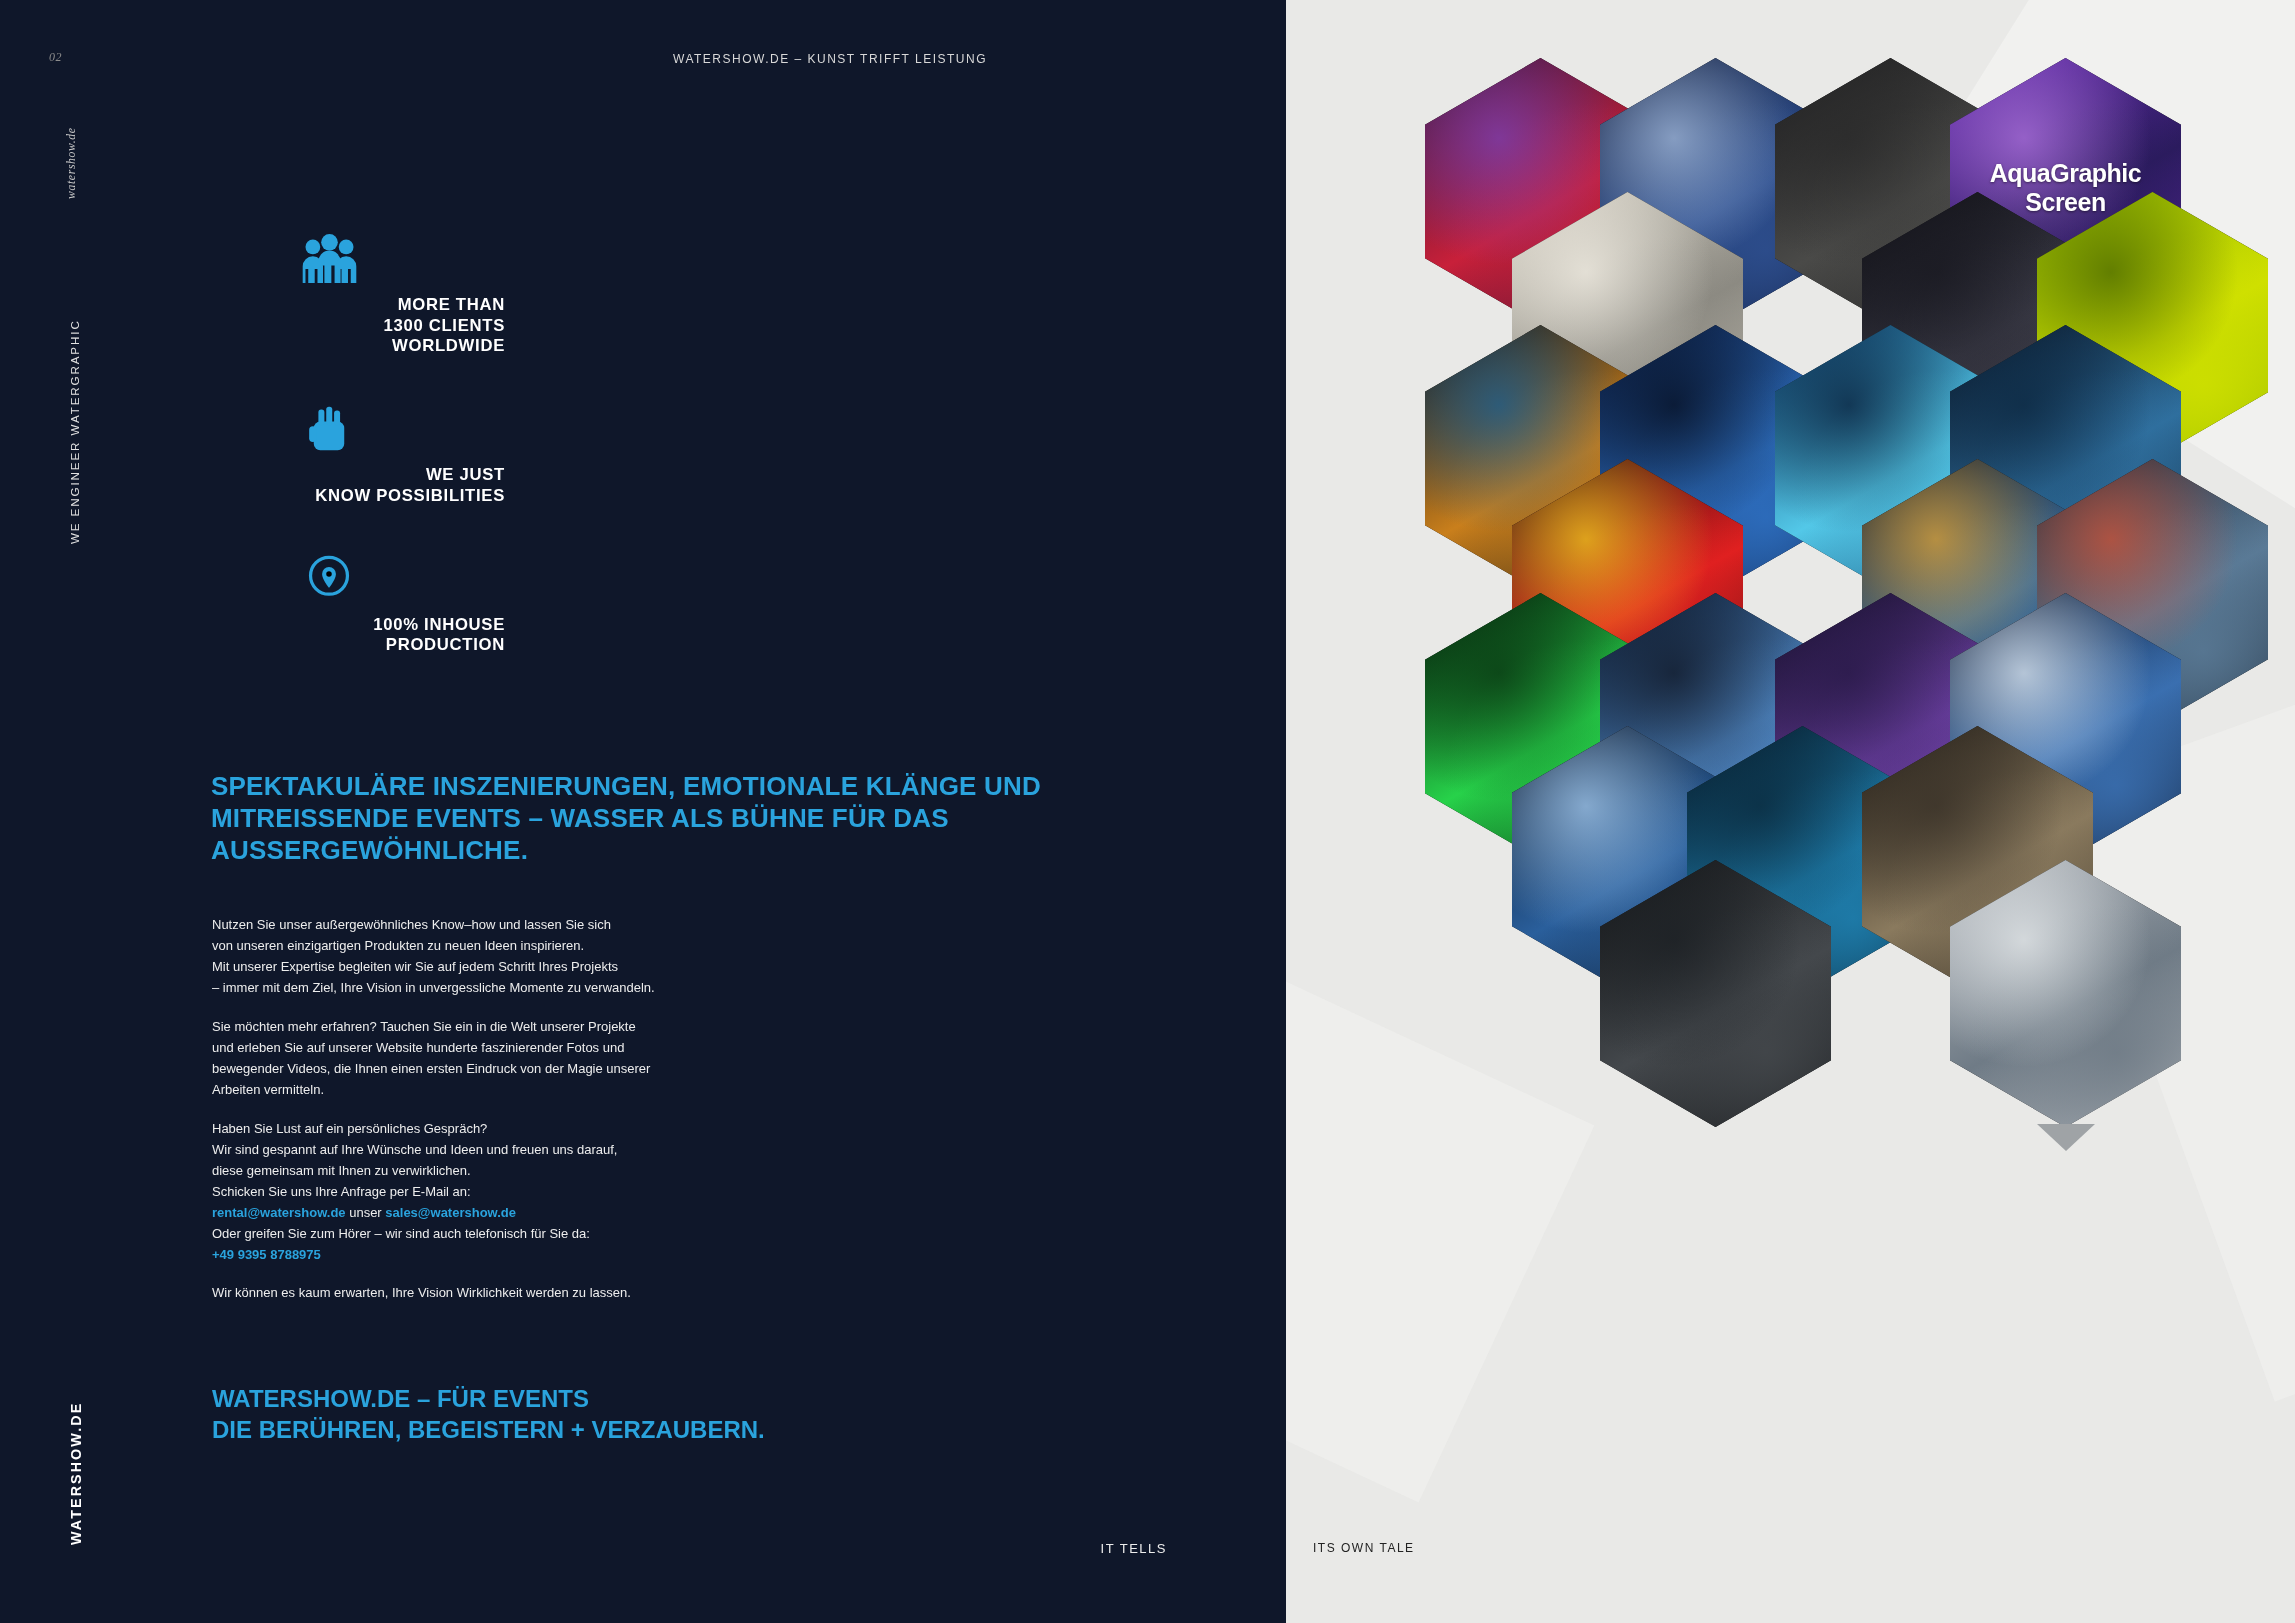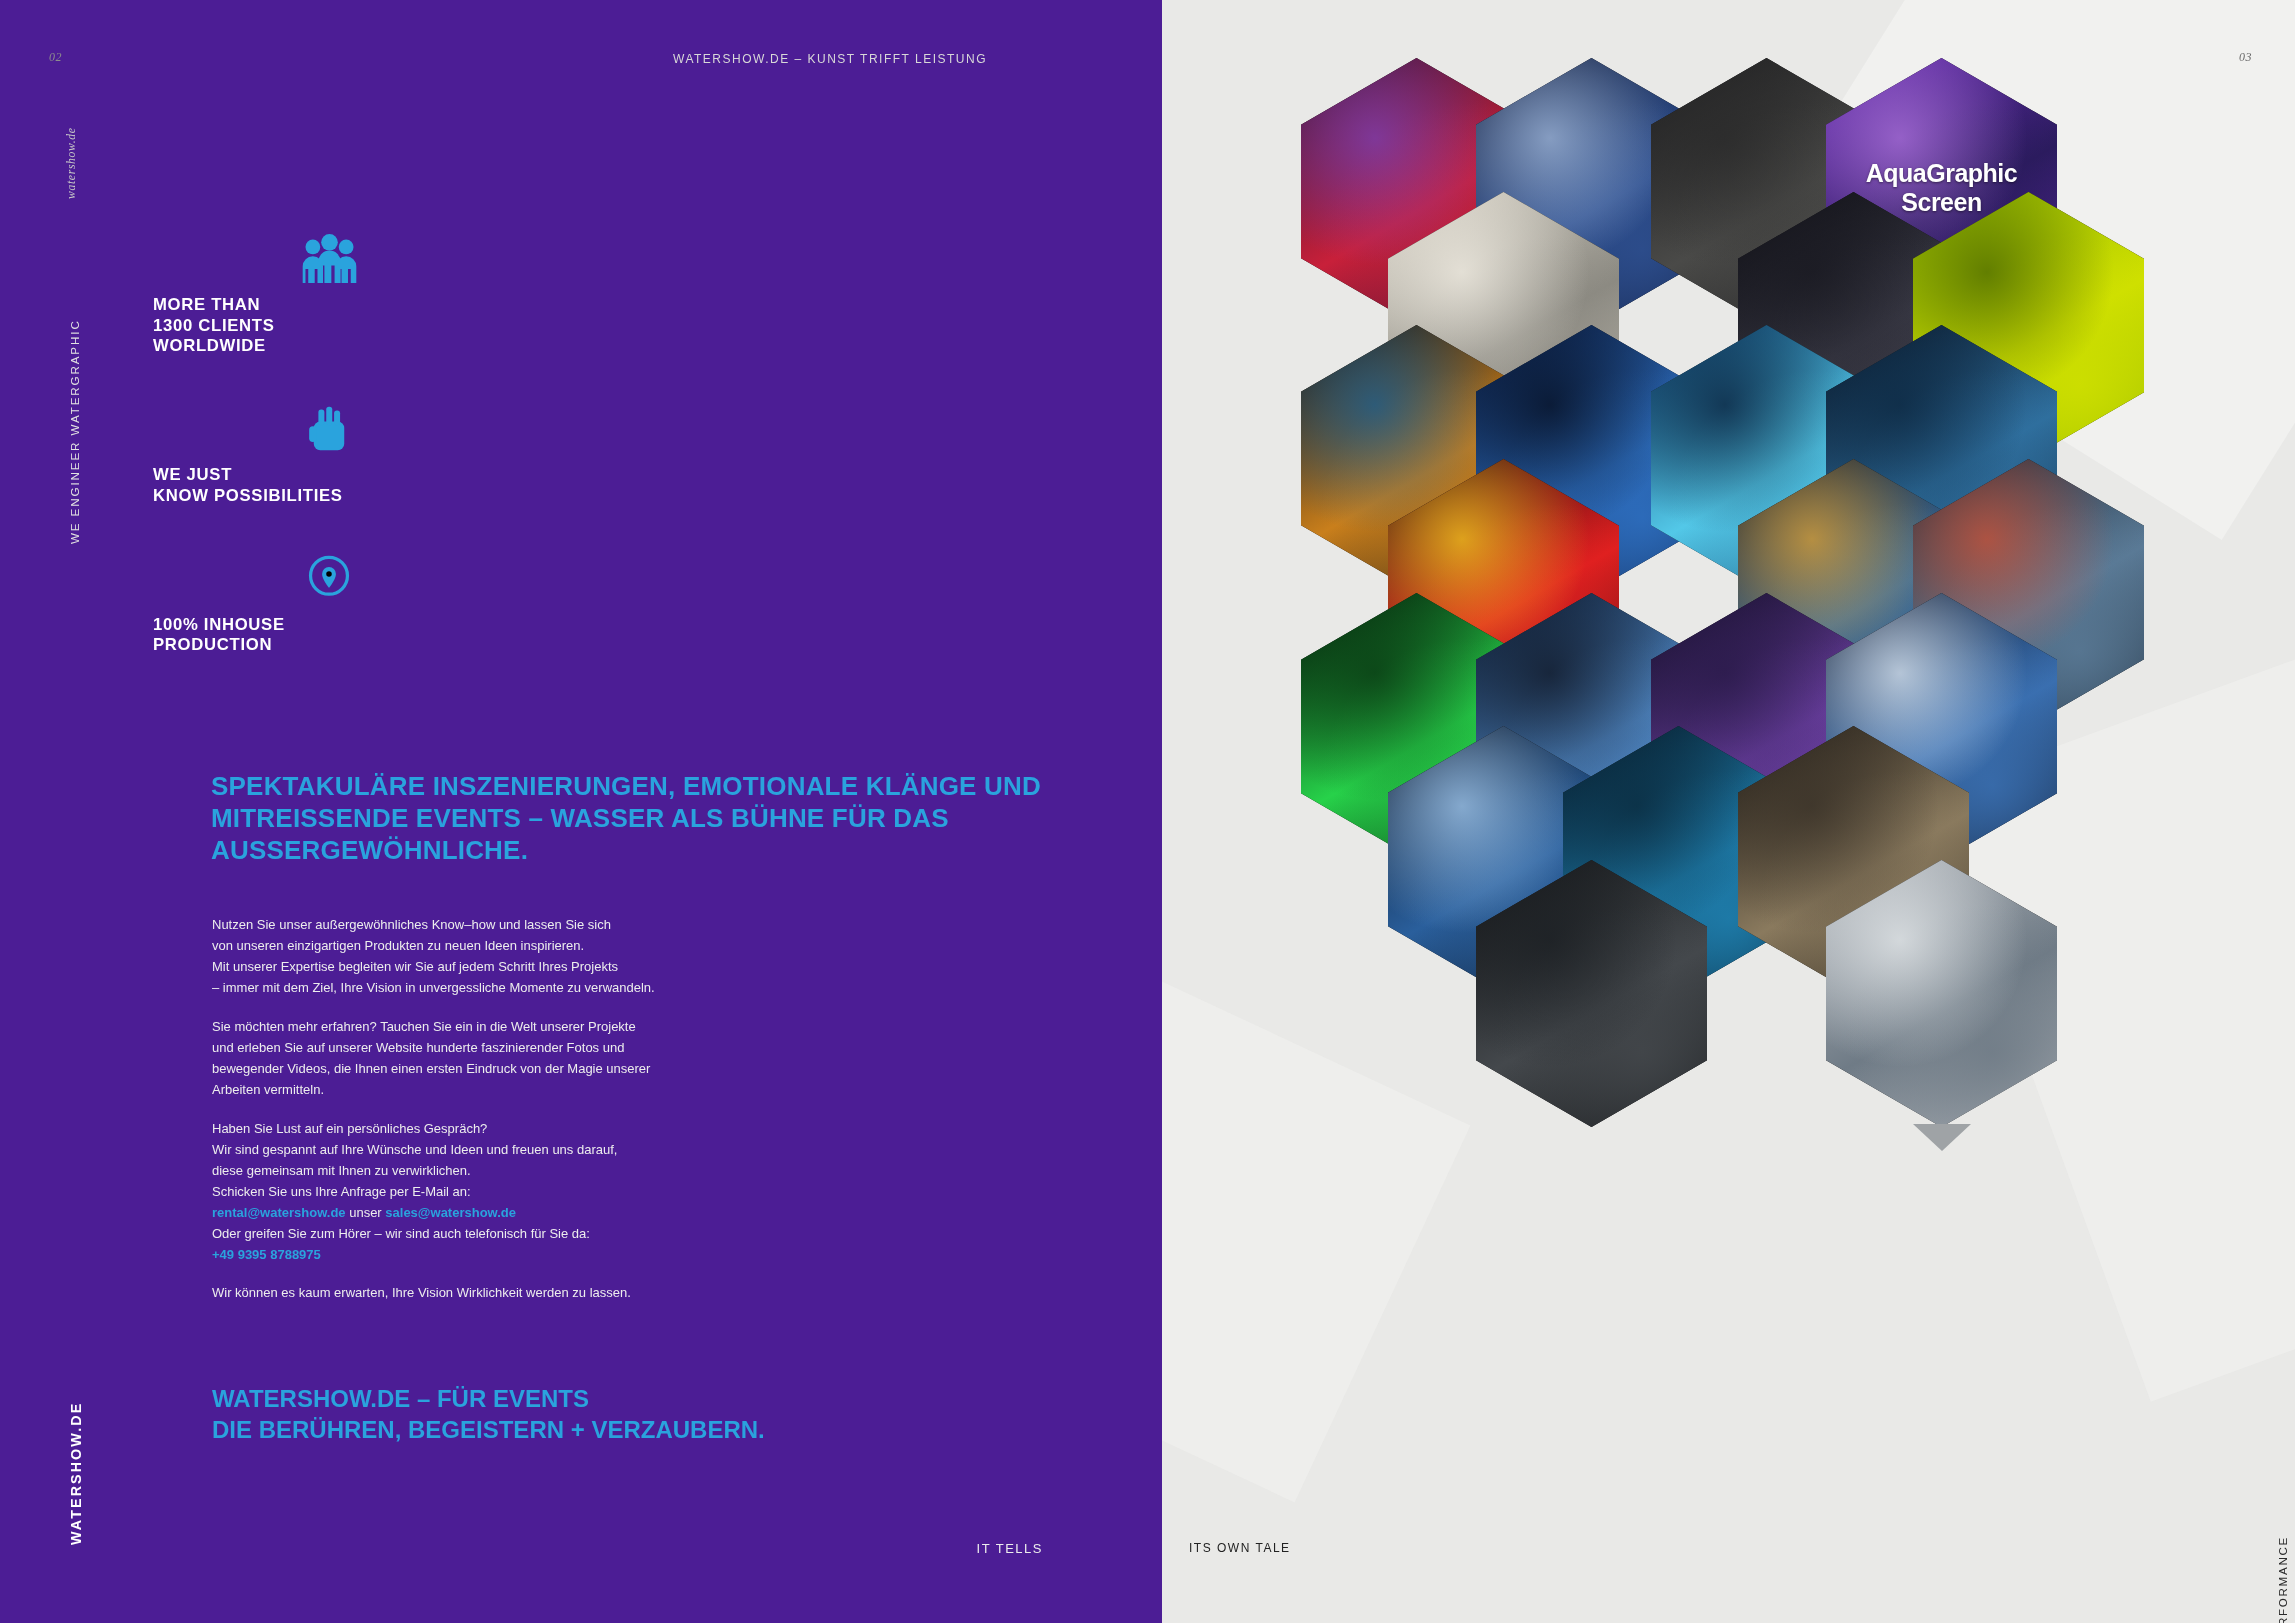--- a/index.html
+++ b/index.html
@@ -8,23 +8,23 @@
     font-family:"Liberation Sans", sans-serif;
     background:#000;
     overflow:hidden;
     position:relative;
   }
   .spread { position:relative; width:2295px; height:1623px; display:flex; }
 
   
   .page-left {
     position:relative;
-    width:1162px;
+    width:1286px;
     height:1623px;
-    background:#4c1d95;
+    background:#0f172a;
     flex:0 0 auto;
   }
   .page-right {
     position:relative;
     width:1133px;
     height:1623px;
     background:#e9e9e7;
     flex:0 0 auto;
     overflow:hidden;
   }
@@ -69,21 +69,21 @@
   }
   .vert-right {
     right:18.5px; top:1536px;
     transform:rotate(-90deg);
     transform-origin:100% 0;
     color:#2a2a2a; font-size:11.6px; letter-spacing:1.7px; font-weight:400;
   }
 
   
   .features { position:absolute; left:153px; top:227px; width:352px; }
-  .feature { text-align:left; margin-bottom:40px; }
+  .feature { text-align:right; margin-bottom:40px; }
   .feature .ico { height:56px; display:flex; align-items:flex-end; justify-content:center; margin-bottom:12px; }
   .feature .ftxt {
     color:#fff; font-size:16.7px; font-weight:700; line-height:1.24; letter-spacing:0.7px;
   }
 
   
   .headline {
     position:absolute; left:211px; top:770px; width:893px;
     color:#2aa3dd; font-size:26px; font-weight:700; line-height:1.24; letter-spacing:0.2px;
   }

